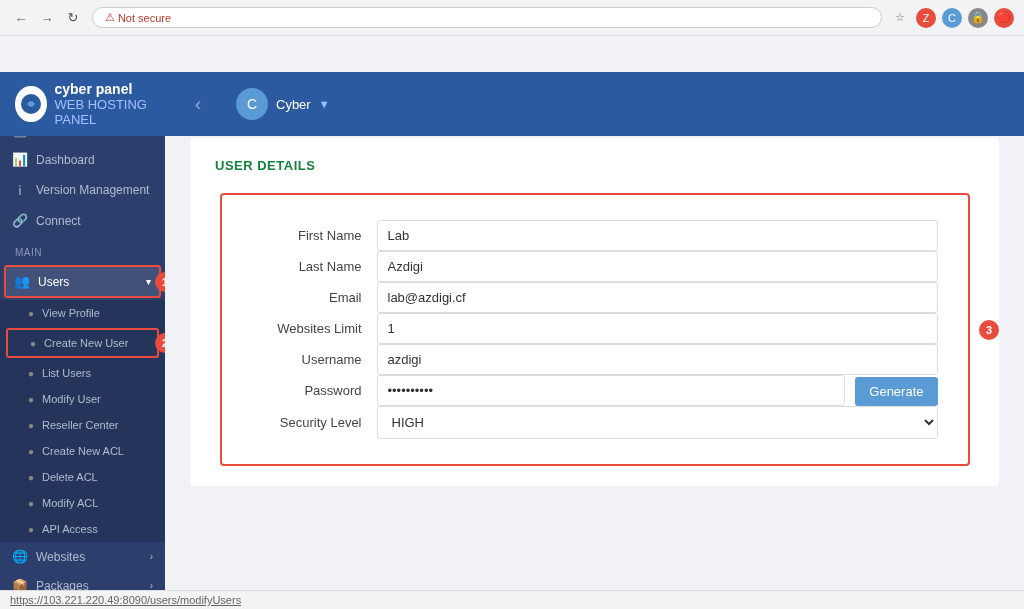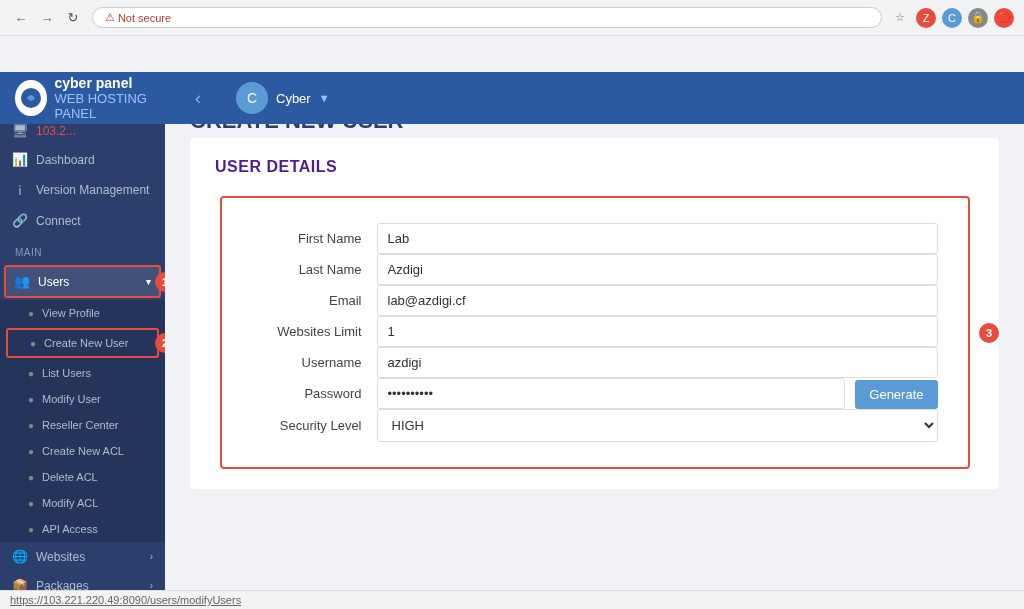--- a/index.html
+++ b/index.html
@@ -19,21 +19,21 @@
     .browser-nav-btns { display: flex; gap: 4px; align-items: center; }
     .nav-btn { width: 22px; height: 22px; border-radius: 50%; border: none; background: transparent; cursor: pointer; display: flex; align-items: center; justify-content: center; font-size: 13px; color: #555; }
     .not-secure { display: flex; align-items: center; gap: 3px; color: #c0392b; font-size: 11px; }
     .address-bar { flex: 1; background: white; border: 1px solid #ccc; border-radius: 15px; padding: 3px 12px; font-size: 12px; color: #333; display: flex; align-items: center; gap: 6px; }
     .browser-actions { display: flex; gap: 6px; align-items: center; }
     .browser-icon { width: 20px; height: 20px; border-radius: 50%; display: flex; align-items: center; justify-content: center; font-size: 11px; cursor: pointer; }
 
     
     .top-nav {
       background: #2c5aa0;
-      height: 52px;
+      height: 64px;
       display: flex;
       align-items: center;
       padding: 0 15px;
       gap: 15px;
       position: absolute;
       top: 36px;
       left: 0;
       right: 0;
       z-index: 10;
     }
@@ -95,22 +95,22 @@
 
     .page-title { font-size: 22px; color: #2c3e6b; font-weight: 600; margin-bottom: 4px; }
     .page-subtitle { font-size: 12px; color: #777; margin-bottom: 20px; }
 
     .card {
       background: white;
       border-radius: 4px;
       padding: 20px 25px;
     }
     .card-header {
-      font-size: 16px;
-      color: #4c1d95;
+      font-size: 13px;
+      color: #15803d;
       text-transform: uppercase;
       letter-spacing: 0.5px;
       margin-bottom: 20px;
       font-weight: 600;
     }
 
     
     .form-container {
       border: 2px solid #e74c3c;
       border-radius: 4px;

